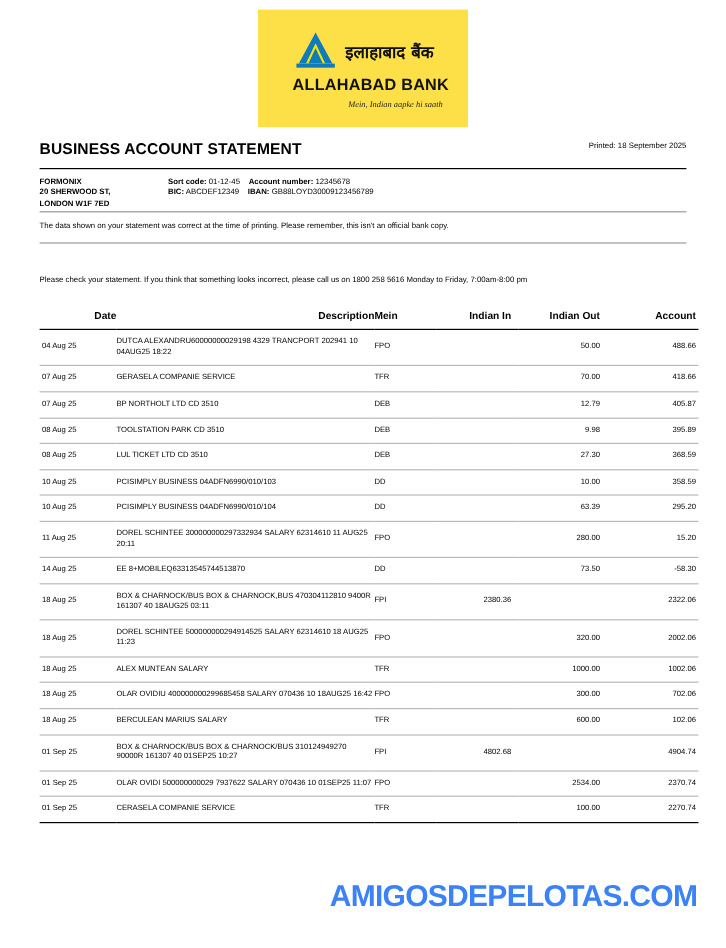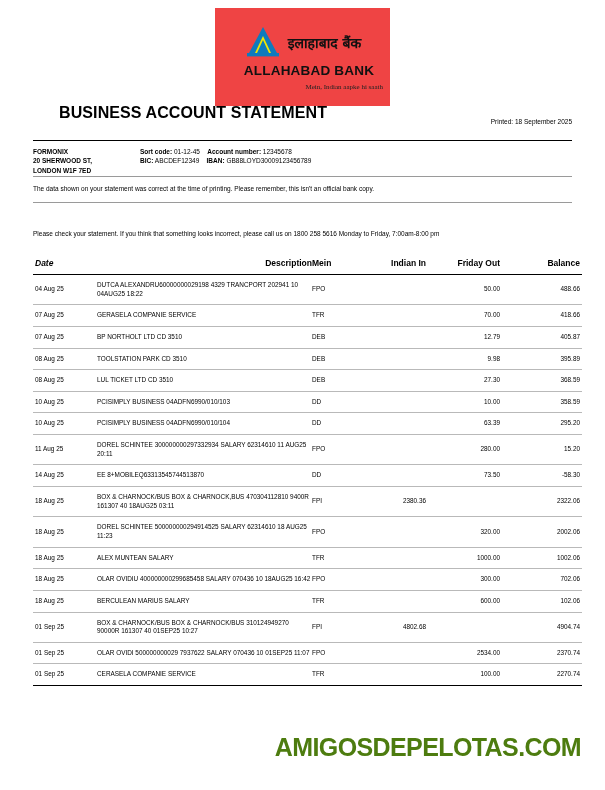--- a/index.html
+++ b/index.html
@@ -22,21 +22,21 @@
     box-sizing: border-box;
   }
 
   
   .logo-block {
     position: absolute;
     left: 215px;
     top: 8px;
     width: 175px;
     height: 98px;
-    background: #ef4444;
+    background: #fde047;
     display: flex;
     flex-direction: column;
     align-items: center;
     justify-content: center;
   }
   .logo-row {
     display: flex;
     align-items: center;
     gap: 6px;
   }
@@ -57,36 +57,36 @@
     font-size: 13.5px;
     font-weight: bold;
     color: #111;
     letter-spacing: 0.2px;
     margin-top: 2px;
     text-align: center;
     margin-left: 13px;
   }
   .logo-tag {
     font-size: 7px;
+    font-style: italic;
     color: #222;
     margin-top: 5px;
     align-self: flex-end;
-    margin-right: 7px;
+    margin-right: 21px;
     font-family: "Liberation Serif", serif;
   }
 
   
   .title {
     position: absolute;
     left: 33px;
-    top: 104px;
-    font-size: 16px;
+    top: 116px;
+    font-size: 13px;
     font-weight: bold;
     letter-spacing: 0.1px;
-    margin-left: 26px;
   }
   .printed {
     position: absolute;
     right: 33px;
     top: 118px;
     font-size: 6.5px;
     text-align: right;
   }
   .rule {
     position: absolute;
@@ -147,21 +147,21 @@
     width: 100%;
     table-layout: fixed;
   }
   thead th {
     font-size: 8.5px;
     font-weight: bold;
     padding: 0 0 6px 0;
     vertical-align: bottom;
     border-bottom: 1.3px solid #000;
   }
-  th.c-date  { width: 62px;  text-align: left; padding-left: 2px; font-style: italic;}
+  th.c-date  { width: 62px;  text-align: right; padding-left: 2px;}
   th.c-desc  { width: 215px; text-align: right; }
   th.c-type  { width: 52px;  text-align: left; }
   th.c-in    { width: 62px;  text-align: right; padding-right: 6px;}
   th.c-out   { width: 68px;  text-align: right; padding-right: 10px;}
   th.c-bal   { width: 70px;  text-align: right; padding-right: 2px;}
 
   tbody td {
     font-size: 6.4px;
     line-height: 1.35;
     padding: 6px 0 6px 0;
@@ -176,21 +176,21 @@
   tbody tr:last-child td { border-bottom: 1.1px solid #000; }
 
   
   .watermark {
     position: absolute;
     right: 24px;
     bottom: 28px;
     font-size: 25px;
     font-weight: bold;
     letter-spacing: -0.6px;
-    color: #4d7c0f;
+    color: #3b82f6;
     font-family: "Liberation Sans", sans-serif;
   }
 </style>
 </head>
 <body>
 
 <div class="page">
 
   <div class="logo-block">
     <div class="logo-row">
@@ -245,22 +245,22 @@
   <div class="check-line">Please check your statement. If you think that something looks incorrect, please call us on 1800 258 5616 Monday to Friday, 7:00am-8:00 pm</div>
 
   <div class="table-wrap">
     <table>
       <thead>
         <tr>
           <th class="c-date">Date</th>
           <th class="c-desc">Description</th>
           <th class="c-type">Mein</th>
           <th class="c-in">Indian In</th>
-          <th class="c-out">Friday Out</th>
-          <th class="c-bal">Balance</th>
+          <th class="c-out">Indian Out</th>
+          <th class="c-bal">Account</th>
         </tr>
       </thead>
       <tbody id="tbody">
           <tr>
             <td class="c-date">04 Aug 25</td>
             <td class="c-desc">DUTCA ALEXANDRU60000000029198 4329 TRANCPORT 202941 10 04AUG25 18:22</td>
             <td class="c-type">FPO</td>
             <td class="c-in"></td>
             <td class="c-out">50.00</td>
             <td class="c-bal">488.66</td>

